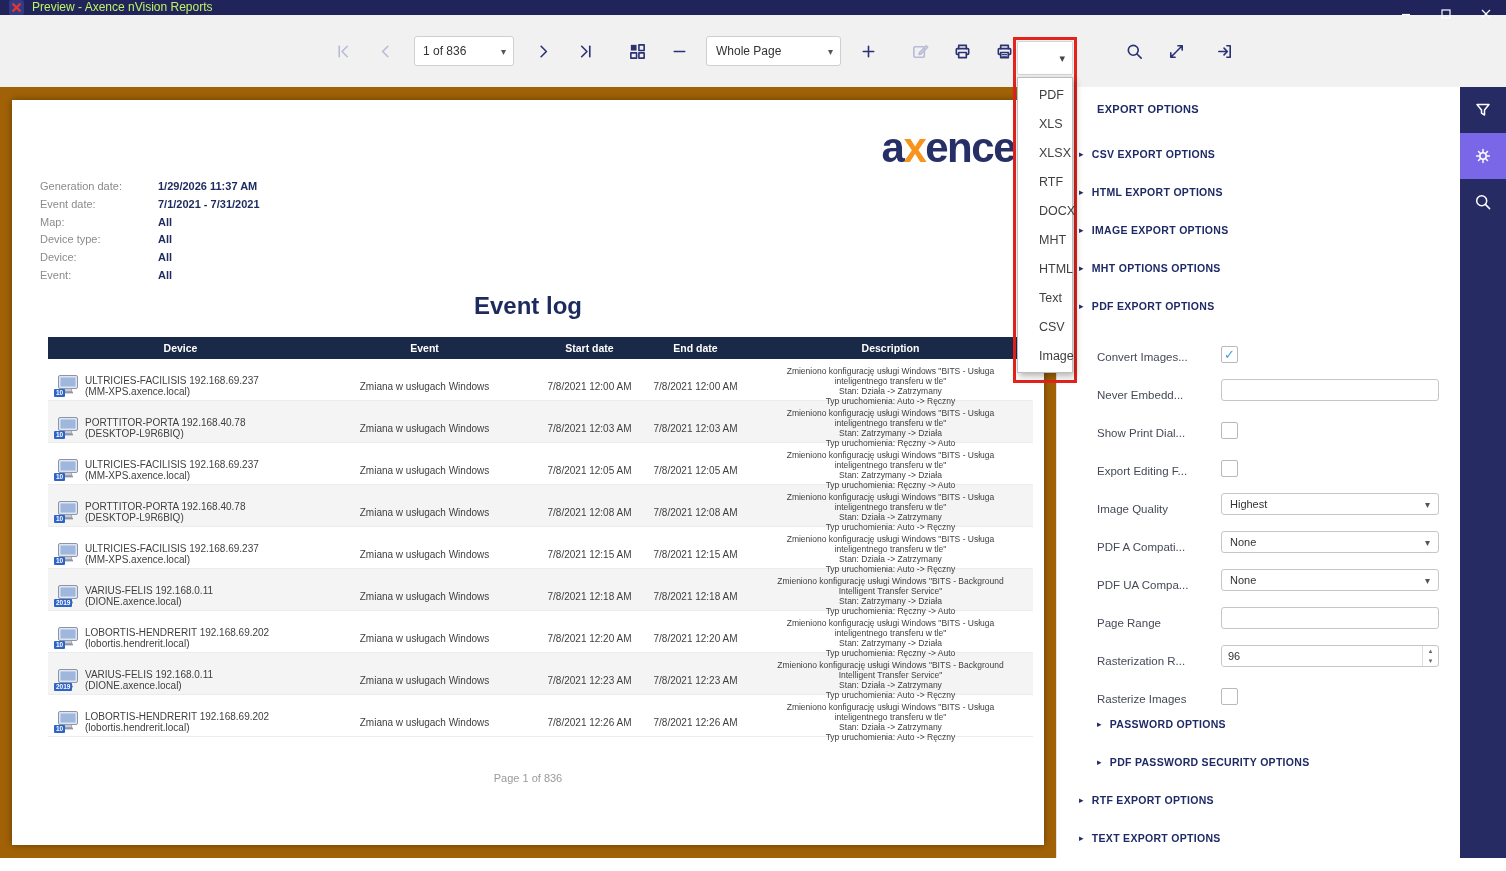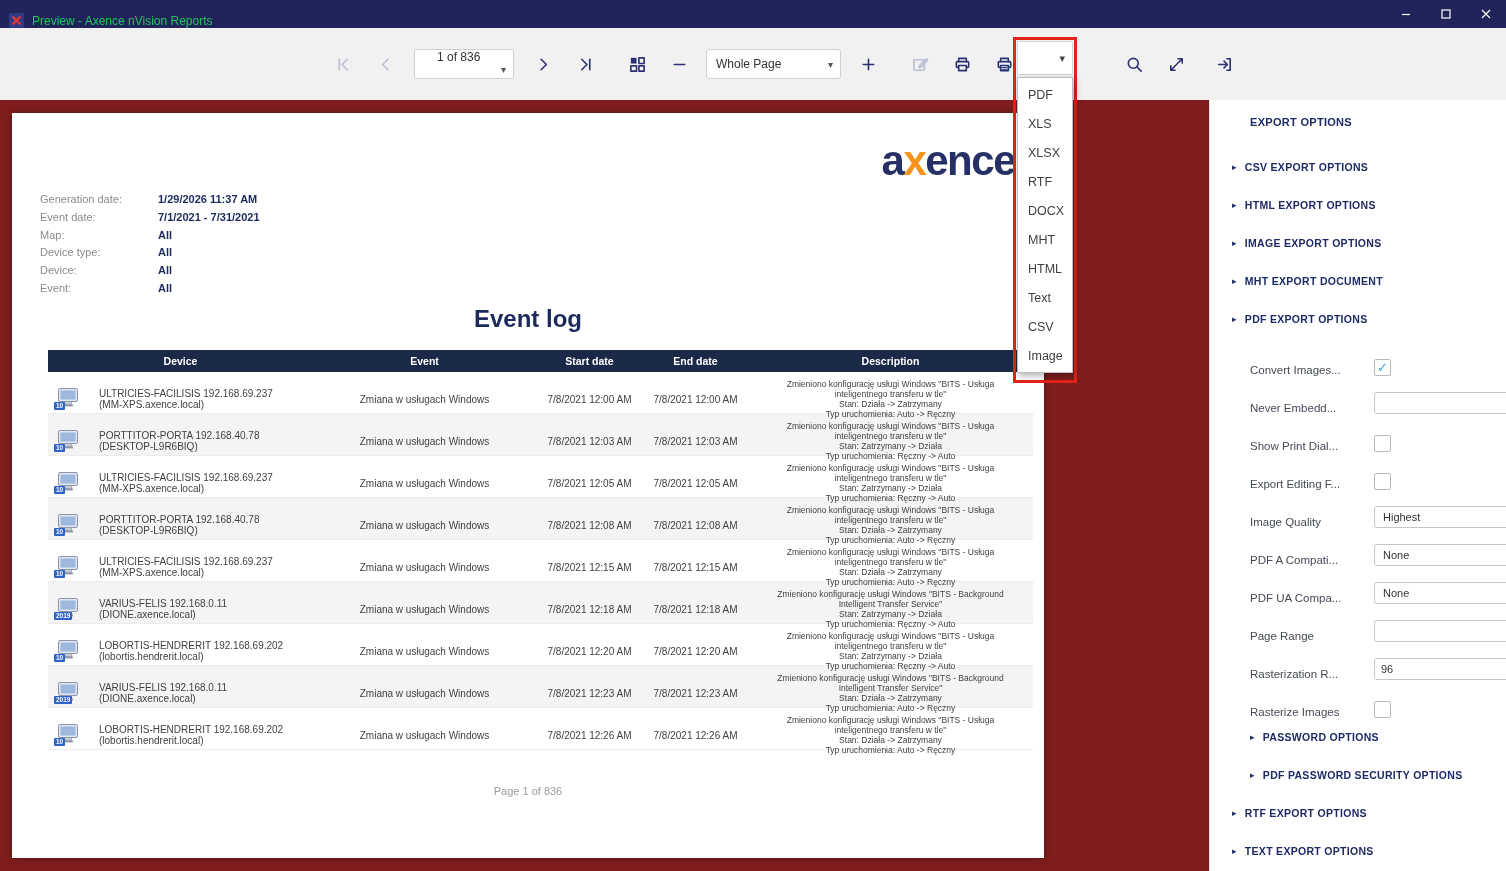--- a/index.html
+++ b/index.html
@@ -1,44 +1,44 @@
 <!DOCTYPE html>
 <html><head>
 <meta charset="utf-8">
 <style>
   * { margin:0; padding:0; box-sizing:border-box; }
   html,body { width:1506px; height:871px; overflow:hidden; background:#fff;
               font-family:"Liberation Sans","DejaVu Sans",sans-serif; }
 
   
-  .titlebar { height:28px; background:#20245a; display:flex; align-items:flex-end; color:#22c55e; }
+  .titlebar { height:15px; background:#20245a; display:flex; align-items:flex-start; color:#bef264; }
   .app-icon { width:15px; height:15px; margin:0 8px 0 9px; flex:none; }
   .titlebar-title { font-size:12px; }
   .win-controls { margin-left:auto; display:flex; height:100%; }
   .win-btn { width:40px; height:28px; display:flex; align-items:center; justify-content:center; }
   .win-btn svg { stroke:#fff; stroke-width:1.2; fill:none; }
 
   
   .toolbar { height:72px; background:#f1f1f2; display:flex; align-items:center; padding-left:322px; }
   .tb-btn { width:30px; height:30px; display:flex; align-items:center; justify-content:center; margin:0 6px; border-radius:3px; }
   .tb-btn svg { stroke:#2b3173; fill:none; stroke-width:1.7; stroke-linecap:round; stroke-linejoin:round; }
   .tb-btn.disabled svg { stroke:#b9bcd4; }
   .tb-btn svg .fillpart { fill:#2b3173; }
   .combo { background:#fff; border:1px solid #cfcfcf; border-radius:3px; height:30px;
            display:flex; align-items:center; font-size:12px; color:#333; }
   .combo .caret { margin-left:auto; font-size:10px; color:#555; padding:0 7px; }
   .combo-input { border:none; outline:none; width:70px; font-size:12px; color:#333; padding-left:8px; font-family:inherit; }
-  .page-combo { width:100px; margin:0 8px;flex-direction:column; }
+  .page-combo { width:100px; margin:0 8px; }
   .zoom-combo { width:135px; margin:0 6px; padding-left:9px; }
   .tb-spacer { width:80px; }
 
   
   .content { display:flex; height:771px; }
 
-  .canvas { width:1209px; background:#7f1d1d; position:relative; flex:none; }
+  .canvas { width:1056px; background:#a16207; position:relative; flex:none; }
   .page { position:absolute; left:12px; top:13px; width:1032px; height:745px; background:#fff;
           box-shadow:0 0 7px rgba(0,0,0,.38); }
 
   .logo { position:absolute; top:24px; right:29px; font-size:42px; font-weight:bold;
           color:#273066; letter-spacing:-1.5px; }
   .logo .x { color:#f7941d; }
 
   .meta { position:absolute; left:28px; top:78px; font-size:11px; }
   .meta-row { display:flex; line-height:17.8px; }
   .meta-label { width:118px; color:#8b8b8b; }
@@ -47,21 +47,21 @@
   .report-title { position:absolute; top:192px; left:0; width:100%; text-align:center;
                   font-size:24px; font-weight:bold; color:#1d2a5d; }
 
   .rtable { position:absolute; left:36px; top:237px; width:985px; color:#3f3f3f; }
   .thead { display:flex; background:#1a2947; color:#fff; font-weight:bold; height:22px; font-size:10.5px; }
   .th { display:flex; align-items:center; justify-content:center; }
   .c-dev{ width:265px; } .c-evt{ width:223px; } .c-st{ width:107px; } .c-en{ width:105px; } .c-de{ width:285px; }
   .trow { display:flex; height:42px; border-bottom:1px solid #ececec; background:#fff; }
   .trow.alt { background:#f4f4f4; }
   .td { display:flex; align-items:center; justify-content:center; text-align:center; padding:0 4px; font-size:10px;margin-top:13px; }
-  .td-dev { justify-content:flex-start; text-align:left; gap:18px; padding-left:8px; }
+  .td-dev { justify-content:flex-start; text-align:left; gap:4px; padding-left:8px; }
   .dev-name { width:198px; line-height:11.5px; }
   .td-desc { font-size:8.5px; line-height:10px; white-space:pre-line; }
   .dev-ic { position:relative; width:25px; height:24px; flex:none; }
   .os-badge { position:absolute; left:-2px; bottom:1px; background:#2e63c8; color:#fff;
               font-size:6.5px; font-weight:bold; padding:1px 2px; border-radius:1px; line-height:6.5px; }
   .page-footer { position:absolute; top:672px; left:0; width:100%; text-align:center; color:#9a9a9a; font-size:11px; }
 
   
   .panel { width:404px; background:#fff; border-left:1px solid #e3e3e3; padding:6px 12px 0 16px; overflow:hidden; flex:none; }
   .p-title { height:32px; display:flex; align-items:center; margin-bottom:10px; padding-left:24px;
@@ -91,21 +91,21 @@
   .side-tile.active { background:#7a67e8; }
   .side-tile svg { stroke:#fff; fill:none; stroke-width:1.5; stroke-linecap:round; stroke-linejoin:round; }
 
   
   .export-overlay { position:absolute; left:1013px; top:37px; width:64px; height:346px;
                     border:3px solid #e5231b; z-index:90; }
   .export-combo { height:34px; margin:1px; background:#fff; border:1px solid #d6d6d6; border-radius:2px;
                   display:flex; align-items:center; justify-content:flex-end; padding-right:7px; }
   .export-combo .caret { font-size:11px; color:#444; }
   .export-menu { margin:2px 1px 0 1px; background:#fff; border:1px solid #bdbdbd;
-                 box-shadow:2px 3px 7px rgba(0,0,0,.3); padding:2px 1px; }
+                 box-shadow:2px 3px 7px rgba(0,0,0,.3); padding:2px 12px; }
   .menu-item { height:29px; display:flex; align-items:center; padding-left:9px; font-size:12.5px; color:#3f3f3f; }
 </style>
 </head>
 <body>
 
 <div class="titlebar">
   <span class="app-icon">
     <svg width="15" height="15" viewBox="0 0 15 15">
         <rect width="15" height="15" rx="2" fill="#313a86"></rect>
         <path d="M3.5 3.5 11.5 11.5M11.5 3.5 3.5 11.5" stroke="#e8362d" stroke-width="2.3"></path>
@@ -453,21 +453,21 @@
     <div class="acc-header">
         <span class="arrow">▸</span>
         <span>HTML EXPORT OPTIONS</span>
       </div>
     <div class="acc-header">
         <span class="arrow">▸</span>
         <span>IMAGE EXPORT OPTIONS</span>
       </div>
     <div class="acc-header">
         <span class="arrow">▸</span>
-        <span>MHT EXPORT DOCUMENT</span>
+        <span>MHT OPTIONS OPTIONS</span>
       </div>
     <div class="acc-header">
         <span class="arrow">▸</span>
         <span>PDF EXPORT OPTIONS</span>
       </div>
 
     <div class="field-row">
       <span class="field-label">Convert Images...</span>
       <span class="cb checked">✓</span>
     </div>

